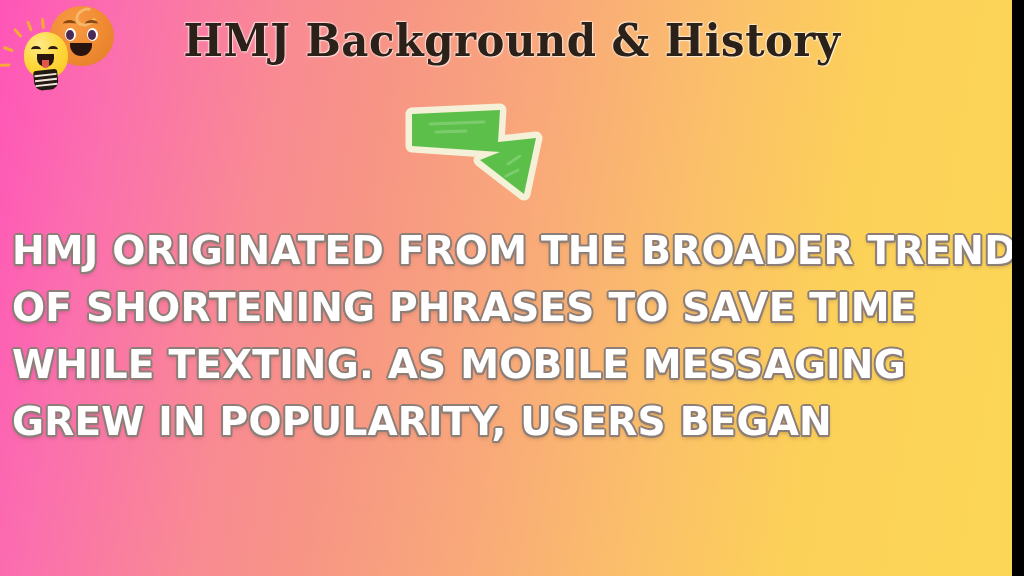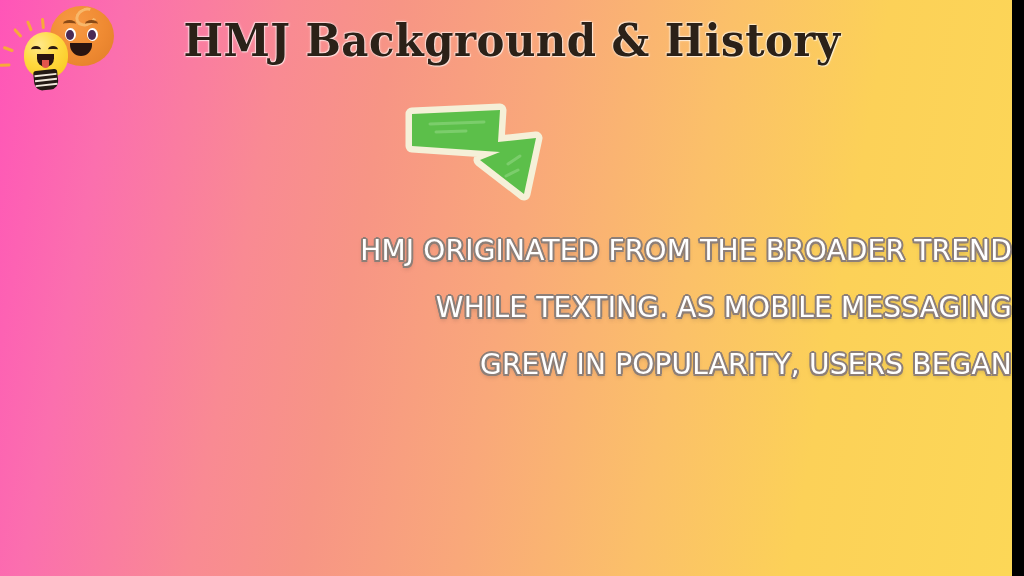--- a/index.html
+++ b/index.html
@@ -193,24 +193,24 @@
     top: 98px;
     width: 176px;
     height: 112px;
   }
   
   #body-text {
     position: absolute;
     left: 12px;
     top: 222px;
     width: 1000px;
-    text-align: right;
+    text-align: left;
     font-family: "DejaVu Sans", sans-serif;
-    font-weight: 400;
-    font-size: 28px;
+    font-weight: 700;
+    font-size: 39px;
     line-height: 57px;
     letter-spacing: 0.2px;
     color: #ffffff;
     text-transform: uppercase;
     text-shadow:
        2px 0 0 #8d7f78, -2px 0 0 #8d7f78,
        0 2px 0 #8d7f78, 0 -2px 0 #8d7f78,
        1.5px 1.5px 0 #8d7f78, -1.5px 1.5px 0 #8d7f78,
        1.5px -1.5px 0 #8d7f78, -1.5px -1.5px 0 #8d7f78,
        0 3px 4px rgba(90,70,65,0.35);
@@ -257,17 +257,18 @@
   <div id="arrow-wrap">
     <svg width="176" height="112" viewBox="0 0 176 112" xmlns="http://www.w3.org/2000/svg">
       <path d="M16 16 L104 12 L102 44 L140 40 L128 96 L84 62 L104 54 L16 48 Z" fill="#5cbf4a" stroke="#f5f0d8" stroke-width="13" stroke-linejoin="round" stroke-linecap="round"></path>
       <path d="M16 16 L104 12 L102 44 L140 40 L128 96 L84 62 L104 54 L16 48 Z" fill="#5cbf4a"></path>
       <path d="M34 26 L88 24 M40 34 L70 33 M112 66 L124 58 M110 78 L122 72" stroke="#86d277" stroke-width="3" stroke-linecap="round" fill="none" opacity="0.75"></path>
     </svg>
   </div>
 
   <div id="body-text">
     <span class="ln">HMJ ORIGINATED FROM THE BROADER TREND</span>
+    <span class="ln">OF SHORTENING PHRASES TO SAVE TIME</span>
     <span class="ln">WHILE TEXTING. AS MOBILE MESSAGING</span>
     <span class="ln">GREW IN POPULARITY, USERS BEGAN</span>
   </div>
 
 </div>
 
 </body></html>

